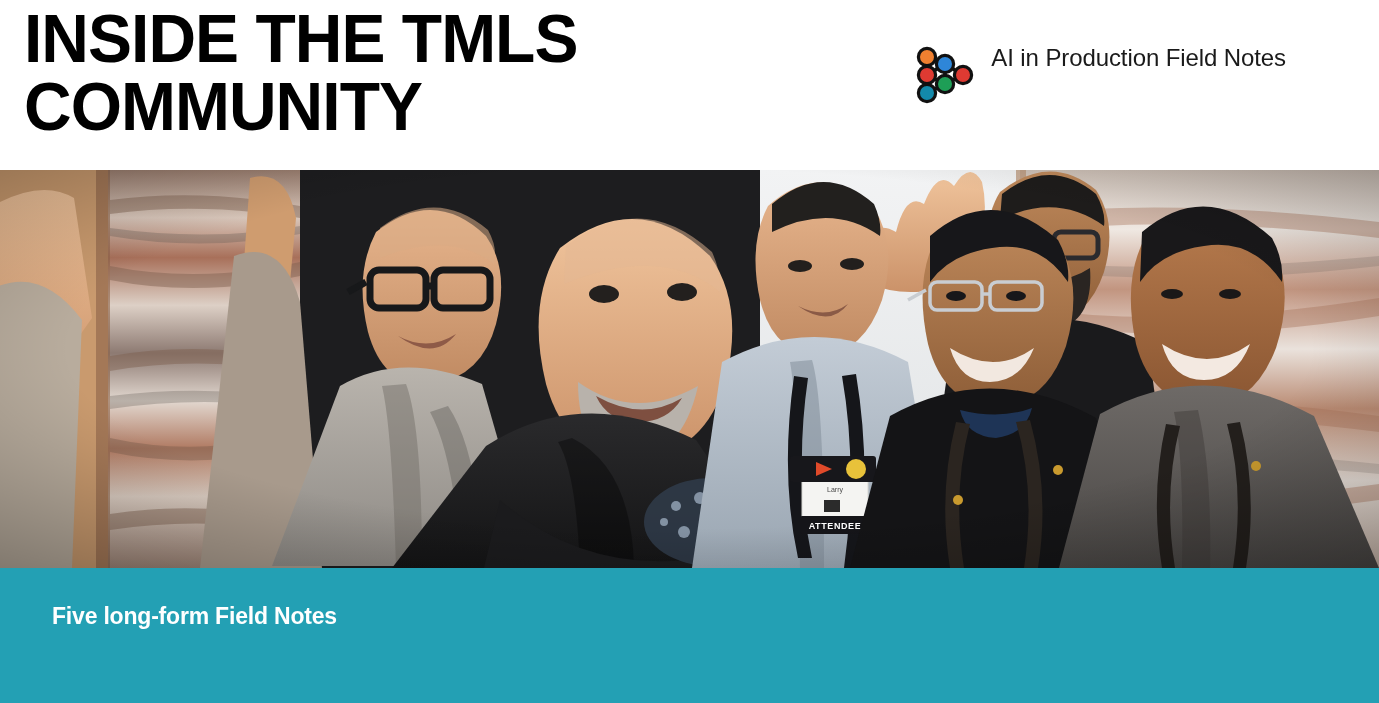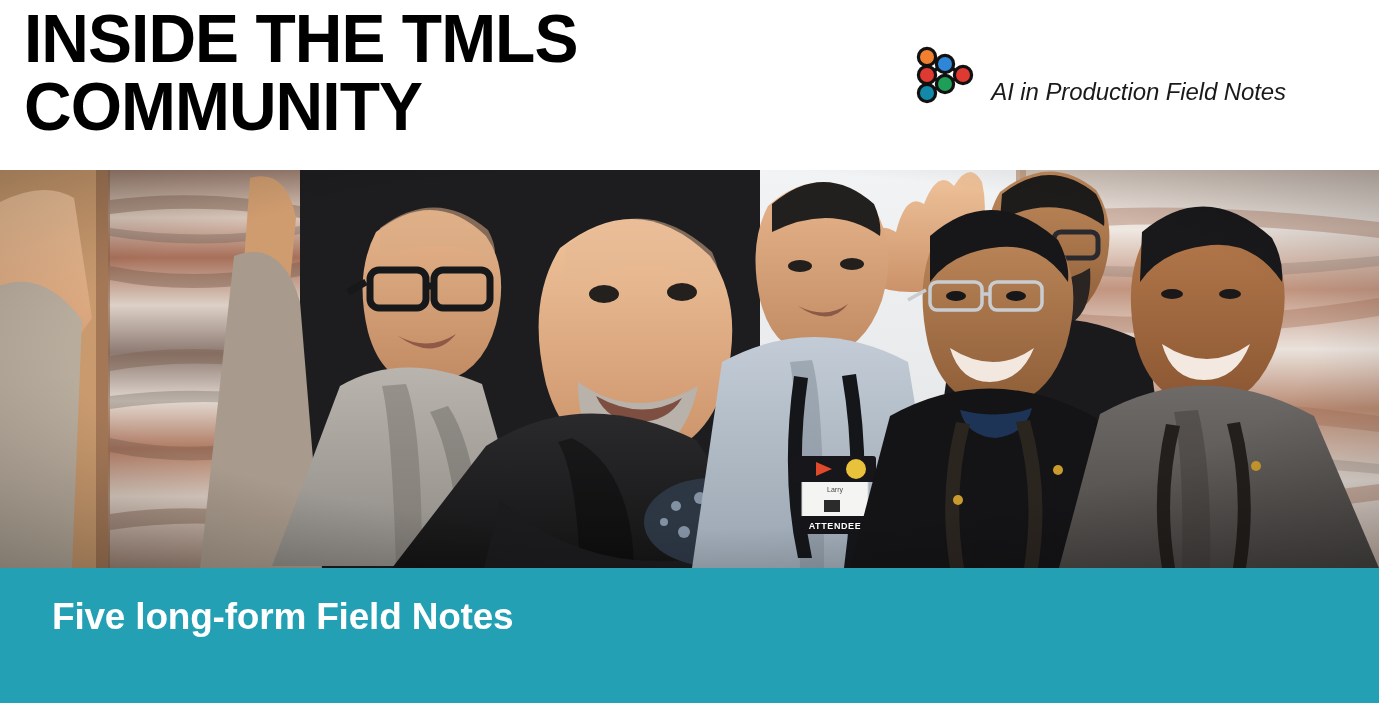--- a/index.html
+++ b/index.html
@@ -39,23 +39,22 @@
     transform:scaleX(0.97);
     transform-origin:left center;
     white-space:nowrap;
   }
 
   
   .brand {
     position:absolute;
     right:93px; top:44px;
     display:flex;
-    align-items:flex-end;
+    align-items:flex-start;
     gap:15px;
-    font-style:italic;
   }
   .brand-logo { width:62px; height:62px; display:block; flex:0 0 auto; }
   .brand-text {
     font-family:"Liberation Sans", sans-serif;
     font-size:24px;
     font-weight:400;
     color:#1a1a1a;
     letter-spacing:-0.1px;
     white-space:nowrap;
   }
@@ -79,21 +78,21 @@
   }
   .banner-inner {
     position:absolute;
     left:52px; top:28px;
     width:1200px;
   }
   .banner-line {
     display:block;
     font-family:"Liberation Sans", sans-serif;
     font-weight:bold;
-    font-size:37px;
+    font-size:23px;
     line-height:41px;
     color:#ffffff;
     letter-spacing:-0.2px;
     white-space:nowrap;
   }
 </style>
 </head>
 <body>
 
 <div class="slide">

